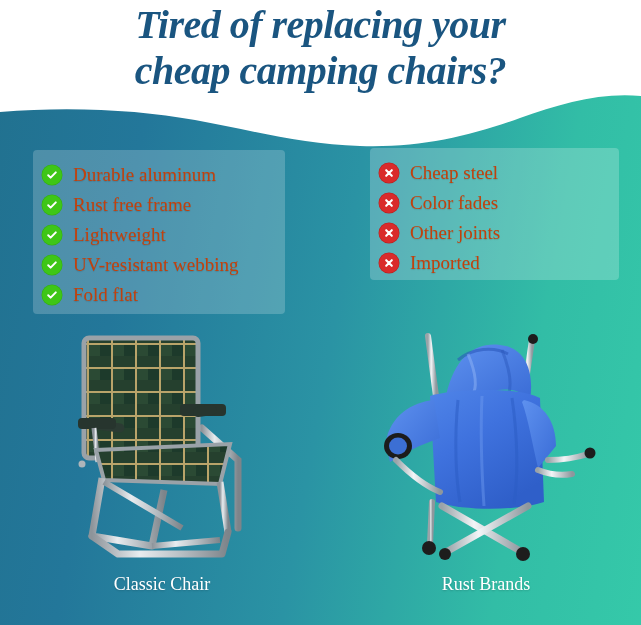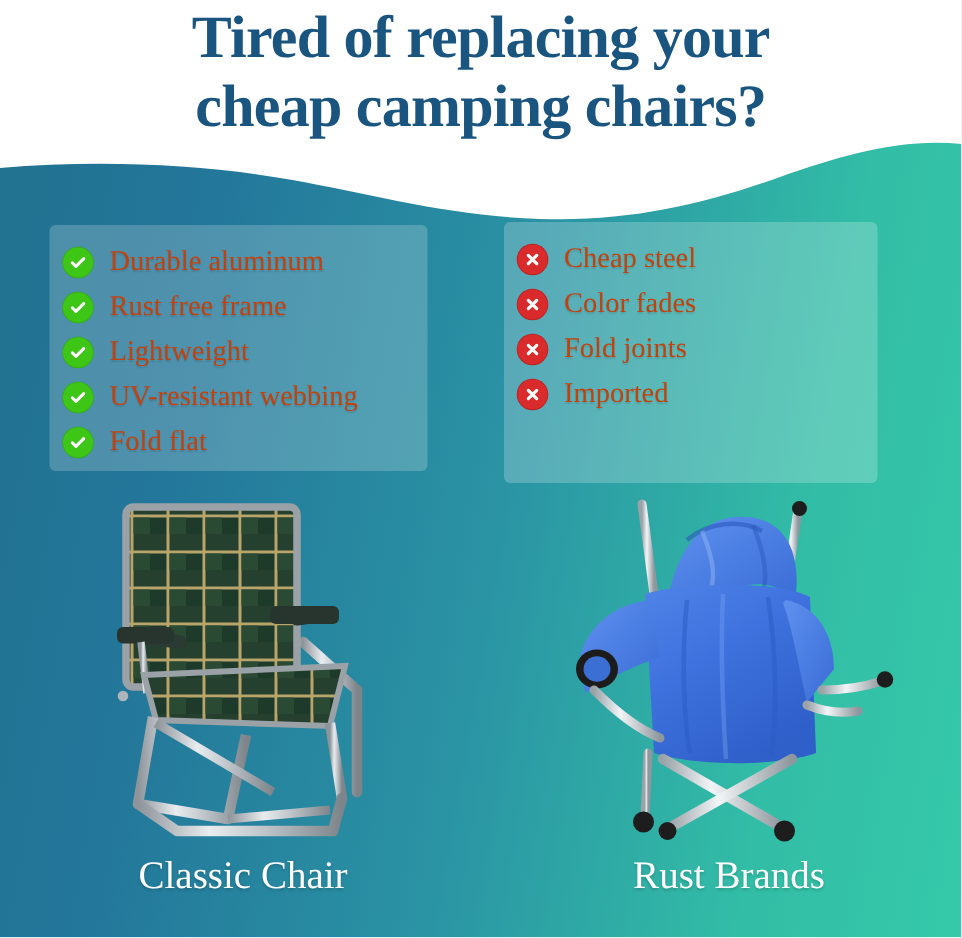--- a/index.html
+++ b/index.html
@@ -23,35 +23,36 @@
   .headline{
     position:absolute;left:0;top:2px;width:641px;
     text-align:center;
     font-family:"Liberation Serif",serif;
     font-weight:bold;
     font-size:40px;
     line-height:46px;
     letter-spacing:-0.5px;
     color:#1a5580;
     z-index:6;
+    font-style:italic;
   }
   .headline span{display:block;}
 
   
   .panel{
     position:absolute;
     border-radius:4px;
     z-index:5;
   }
   .panel-good{
     left:33px;top:150px;width:252px;height:164px;
     background:rgba(255,255,255,0.20);
   }
   .panel-bad{
-    left:336px;top:148px;width:249px;height:174px;
+    left:370px;top:148px;width:249px;height:132px;
     background:rgba(255,255,255,0.22);
   }
   .feat-list{
     list-style:none;margin:0;padding:14px 0 0 9px;
   }
   .feat-item{
     display:flex;align-items:center;
     margin-bottom:8px;
     height:22px;
   }
@@ -80,21 +81,21 @@
   }
   .product-left{left:52px;top:332px;width:230px;height:232px;}
   .product-right{left:372px;top:330px;width:235px;height:236px;}
   .product svg{display:block;width:100%;height:100%;}
 
   
   .caption{
     position:absolute;z-index:6;
     color:#ffffff;
     font-family:"Liberation Serif",serif;
-    font-size:26px;
+    font-size:18px;
     line-height:30px;
     text-align:center;
     text-shadow:0 1px 2px rgba(0,0,0,0.18);
   }
   .caption-left{left:28px;top:569px;width:268px;}
   .caption-right{left:352px;top:569px;width:268px;}
 </style>
 </head>
 <body>
 
@@ -172,21 +173,21 @@
             </svg>
         </span>
         <span class="feat-text">Color fades</span>
       </li>
       <li class="feat-item">
         <span class="badge badge-no">
           <svg width="12" height="12" viewBox="0 0 12 12">
               <path d="M3.2 3.2 L8.8 8.8 M8.8 3.2 L3.2 8.8" stroke="#ffffff" stroke-width="2.1" stroke-linecap="round"></path>
             </svg>
         </span>
-        <span class="feat-text">Fold joints</span>
+        <span class="feat-text">Other joints</span>
       </li>
       <li class="feat-item">
         <span class="badge badge-no">
           <svg width="12" height="12" viewBox="0 0 12 12">
               <path d="M3.2 3.2 L8.8 8.8 M8.8 3.2 L3.2 8.8" stroke="#ffffff" stroke-width="2.1" stroke-linecap="round"></path>
             </svg>
         </span>
         <span class="feat-text">Imported</span>
       </li>
     </ul>

